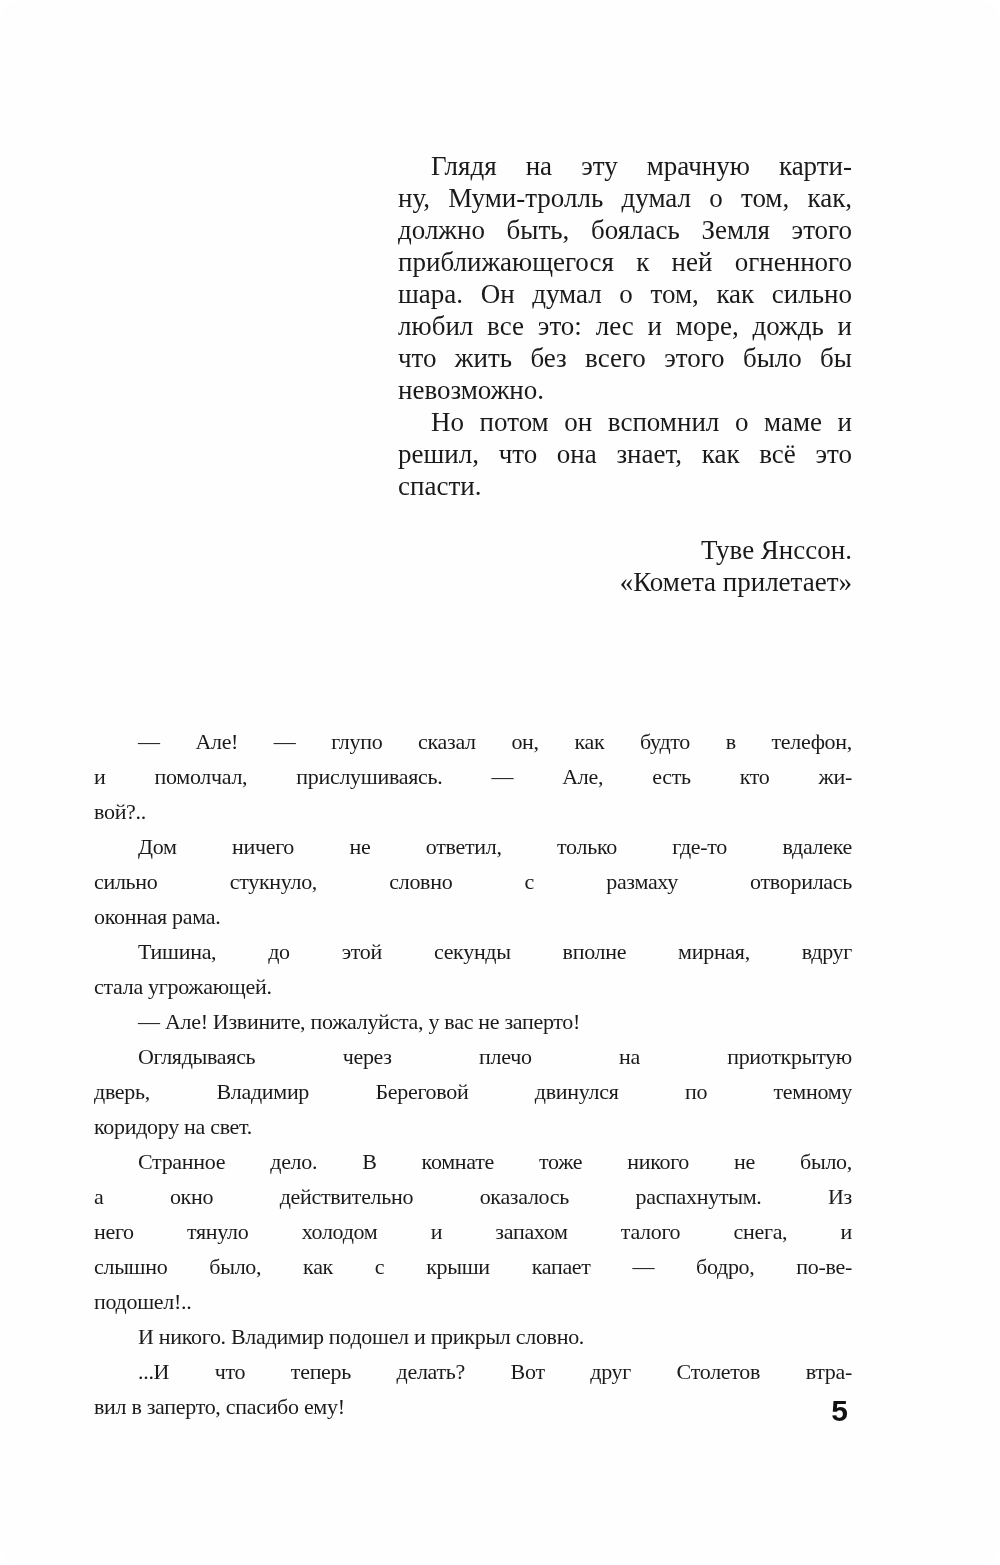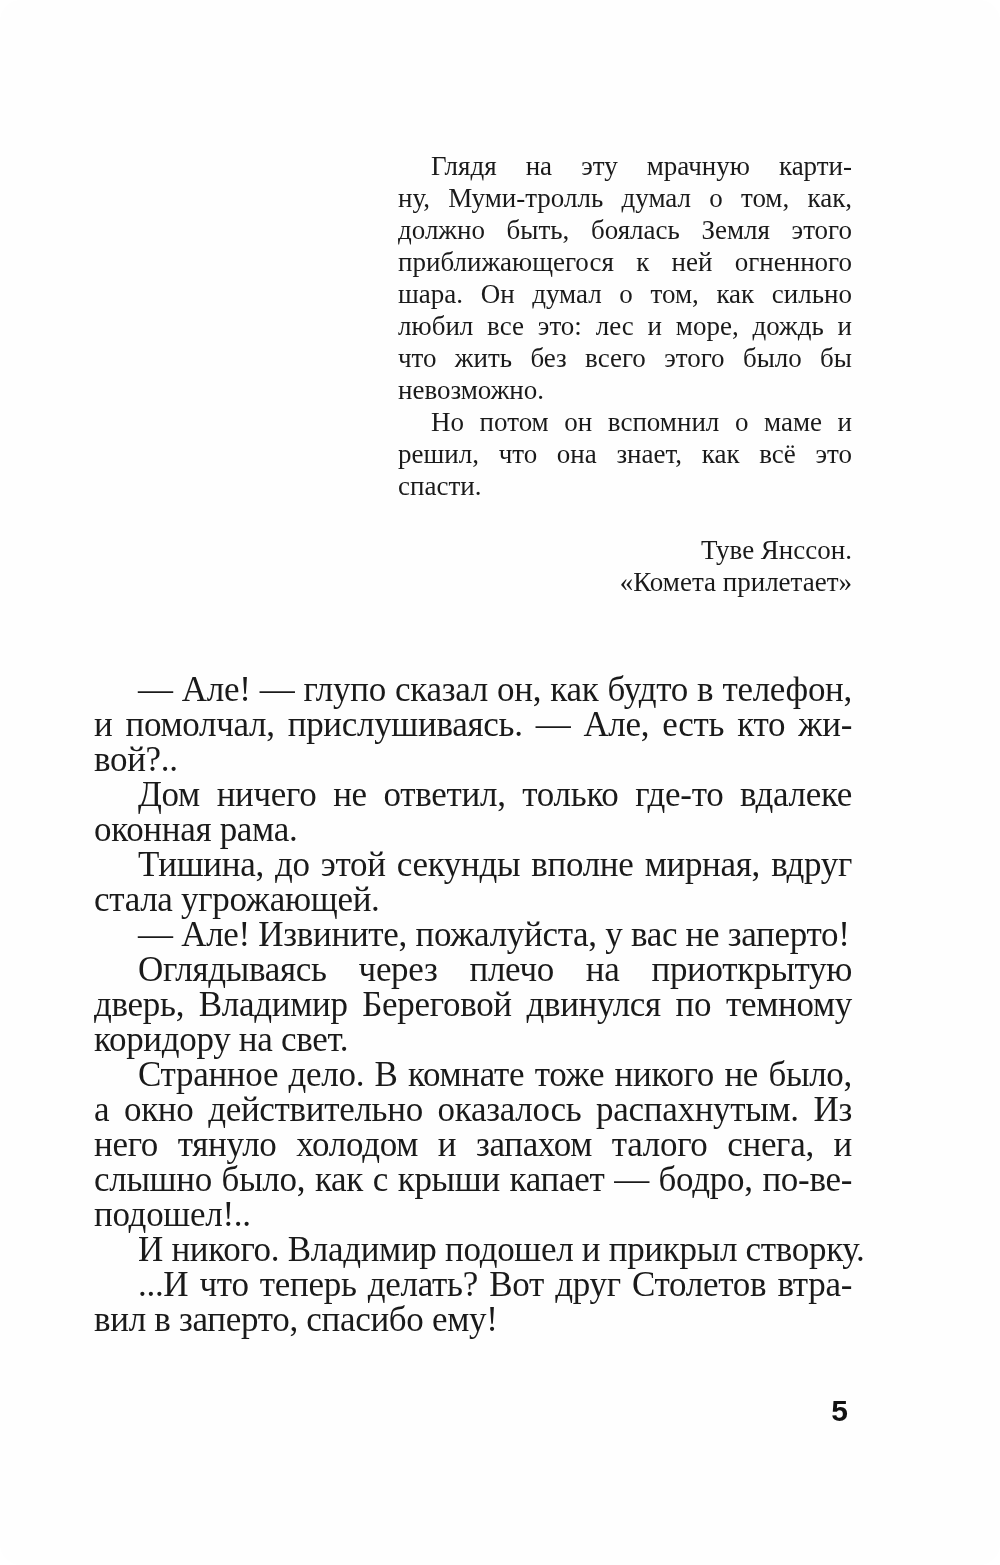--- a/index.html
+++ b/index.html
@@ -34,23 +34,23 @@
     top: 534px;
     width: 454px;
     font-size: 27px;
     line-height: 32px;
     text-align: right;
   }
   
   #bodytext {
     position: absolute;
     left: 94px;
-    top: 672px;
+    top: 724px;
     width: 758px;
-    font-size: 35px;
+    font-size: 22px;
     line-height: 35px;
     letter-spacing: -0.3px;
   }
   #bodytext .para .line.first { text-indent: 44px; }
   
   .para { margin: 0; }
   .line { white-space: nowrap; }
   .line.just {
     white-space: normal;
     text-align: justify;
@@ -99,20 +99,21 @@
   </div>
 
   <div id="bodytext">
       <div class="para">
         <div class="line first just">— Але! — глупо сказал он, как будто в телефон,</div>
         <div class="line just">и помолчал, прислушиваясь. — Але, есть кто жи-</div>
         <div class="line">вой?..</div>
       </div>
       <div class="para">
         <div class="line first just">Дом ничего не ответил, только где-то вдалеке</div>
+        <div class="line just">сильно стукнуло, словно с размаху отворилась</div>
         <div class="line">оконная рама.</div>
       </div>
       <div class="para">
         <div class="line first just">Тишина, до этой секунды вполне мирная, вдруг</div>
         <div class="line">стала угрожающей.</div>
       </div>
       <div class="para">
         <div class="line first">— Але! Извините, пожалуйста, у вас не заперто!</div>
       </div>
       <div class="para">
@@ -121,21 +122,21 @@
         <div class="line">коридору на свет.</div>
       </div>
       <div class="para">
         <div class="line first just">Странное дело. В комнате тоже никого не было,</div>
         <div class="line just">а окно действительно оказалось распахнутым. Из</div>
         <div class="line just">него тянуло холодом и запахом талого снега, и</div>
         <div class="line just">слышно было, как с крыши капает — бодро, по-ве-</div>
         <div class="line">подошел!..</div>
       </div>
       <div class="para">
-        <div class="line first">И никого. Владимир подошел и прикрыл створку.</div>
+        <div class="line first">И никого. Владимир подошел и прикрыл словно.</div>
       </div>
       <div class="para">
         <div class="line first just">...И что теперь делать? Вот друг Столетов втра-</div>
         <div class="line">вил в заперто, спасибо ему!</div>
       </div>
     </div>
 
   <div id="pagenum">5</div>
 
 </div>

